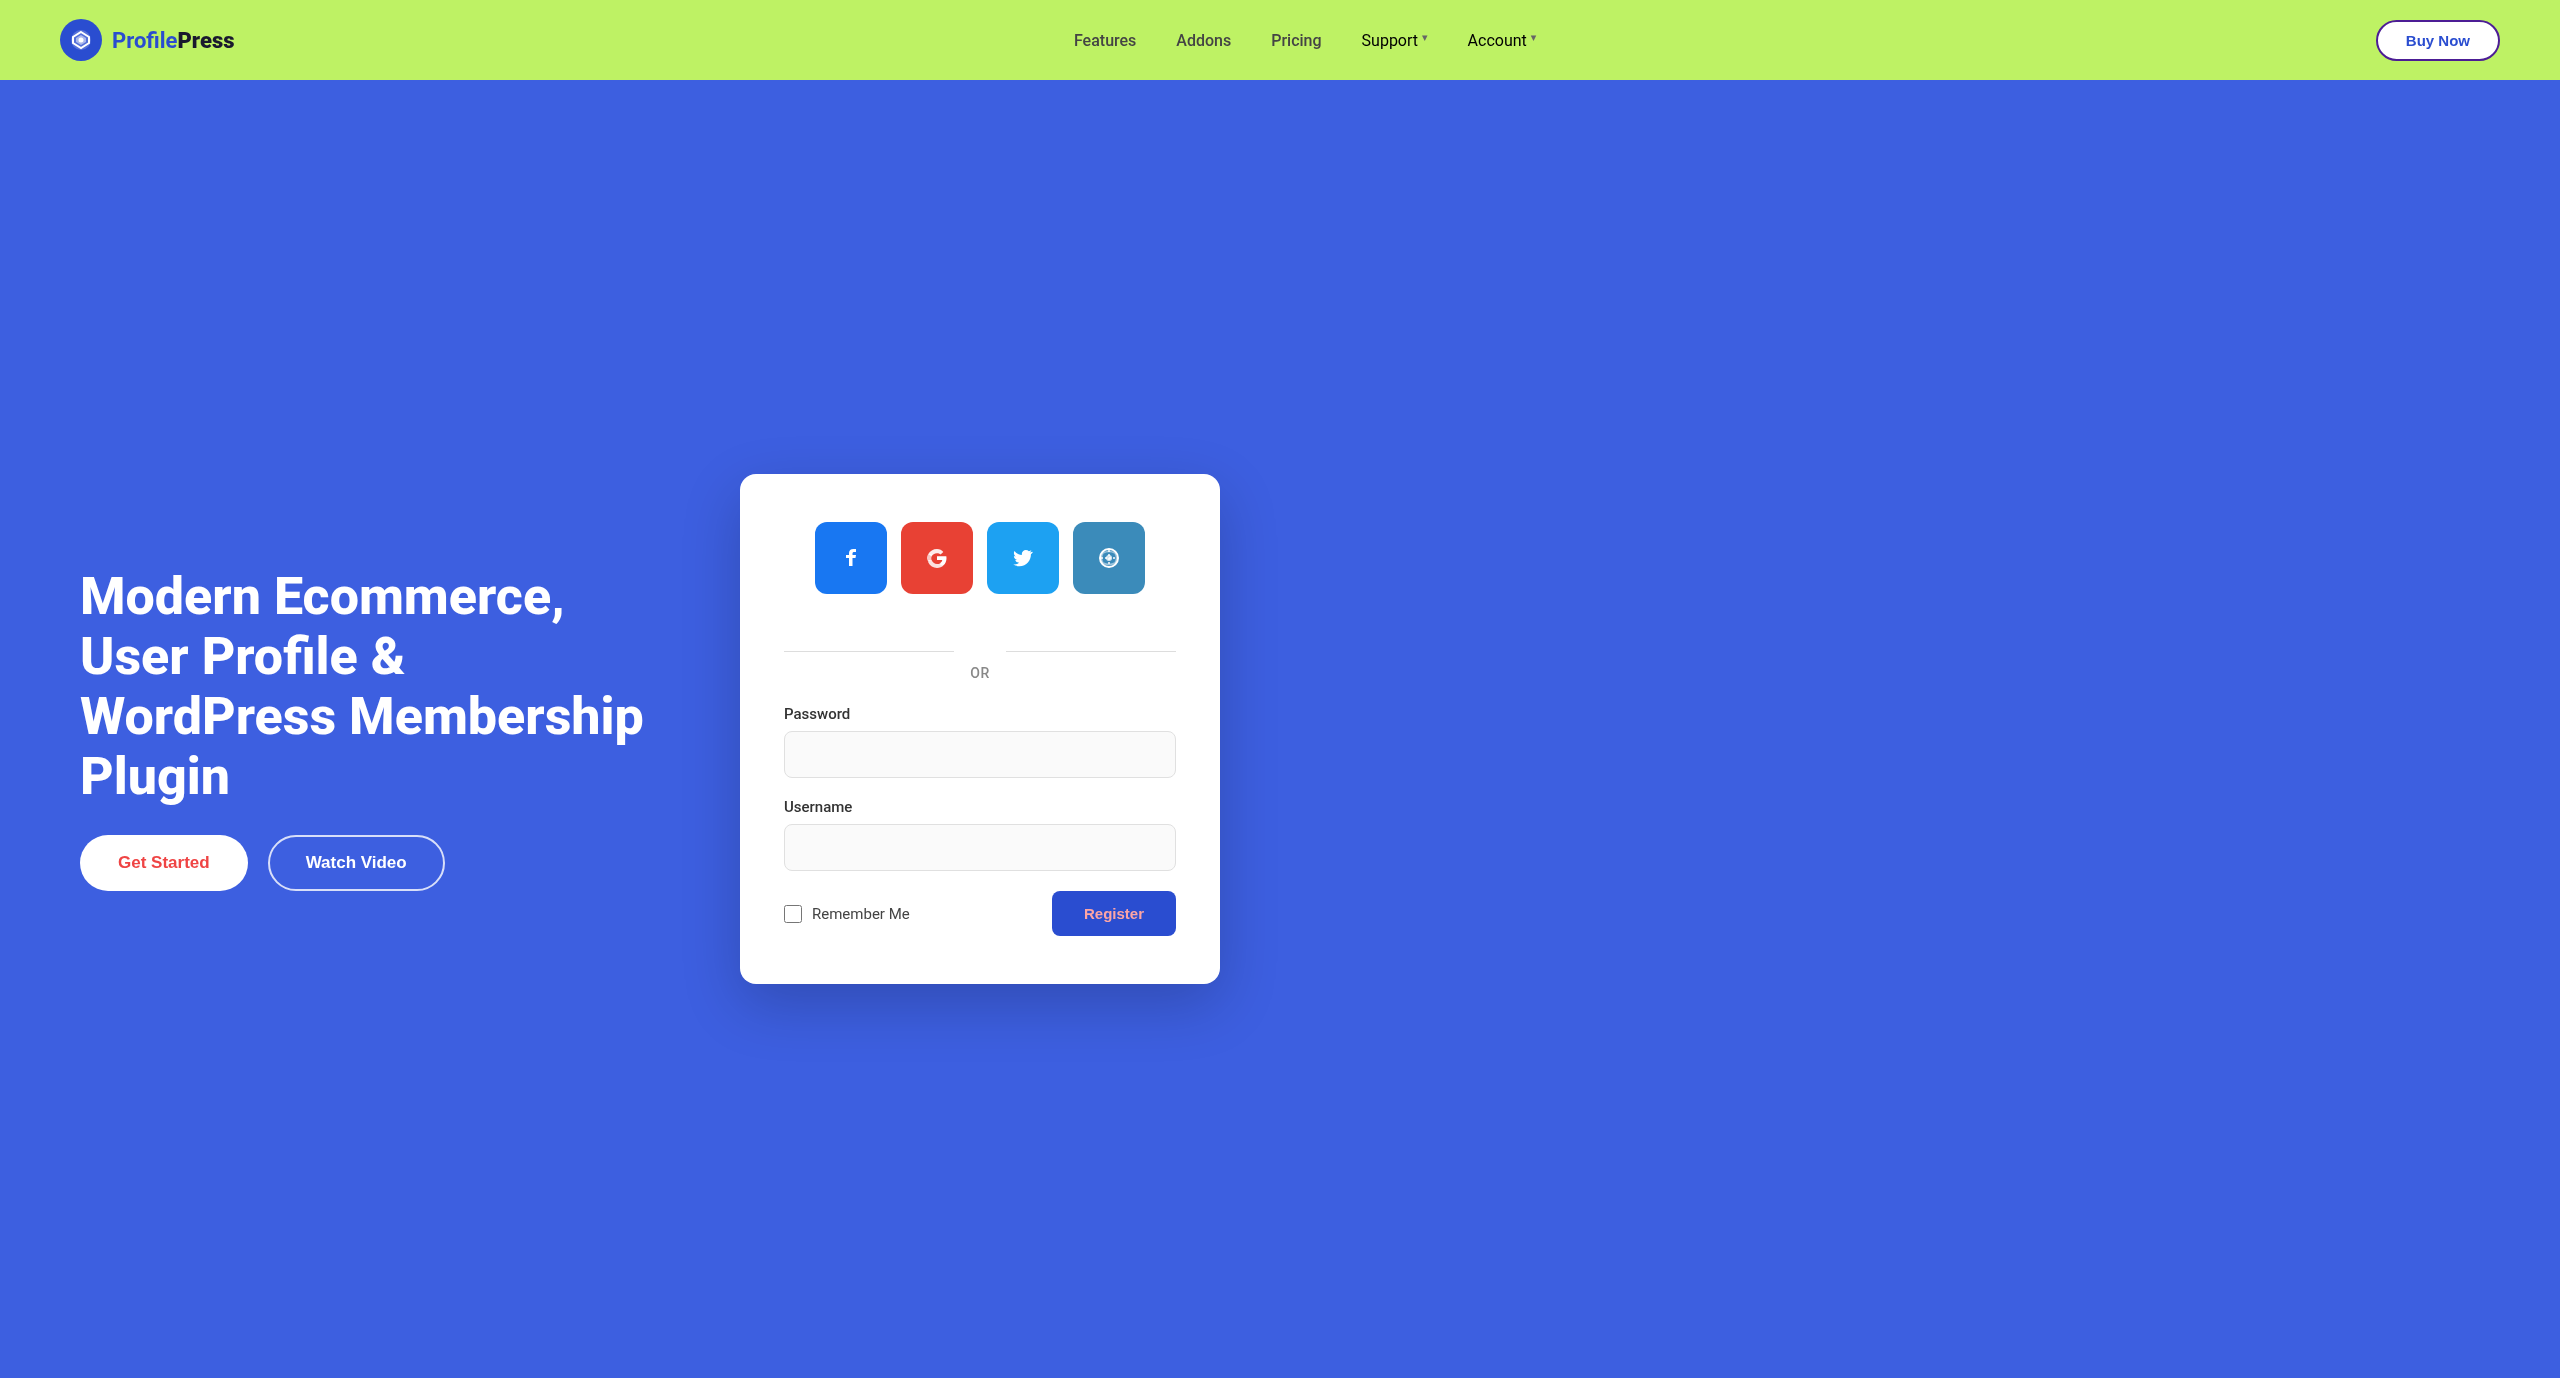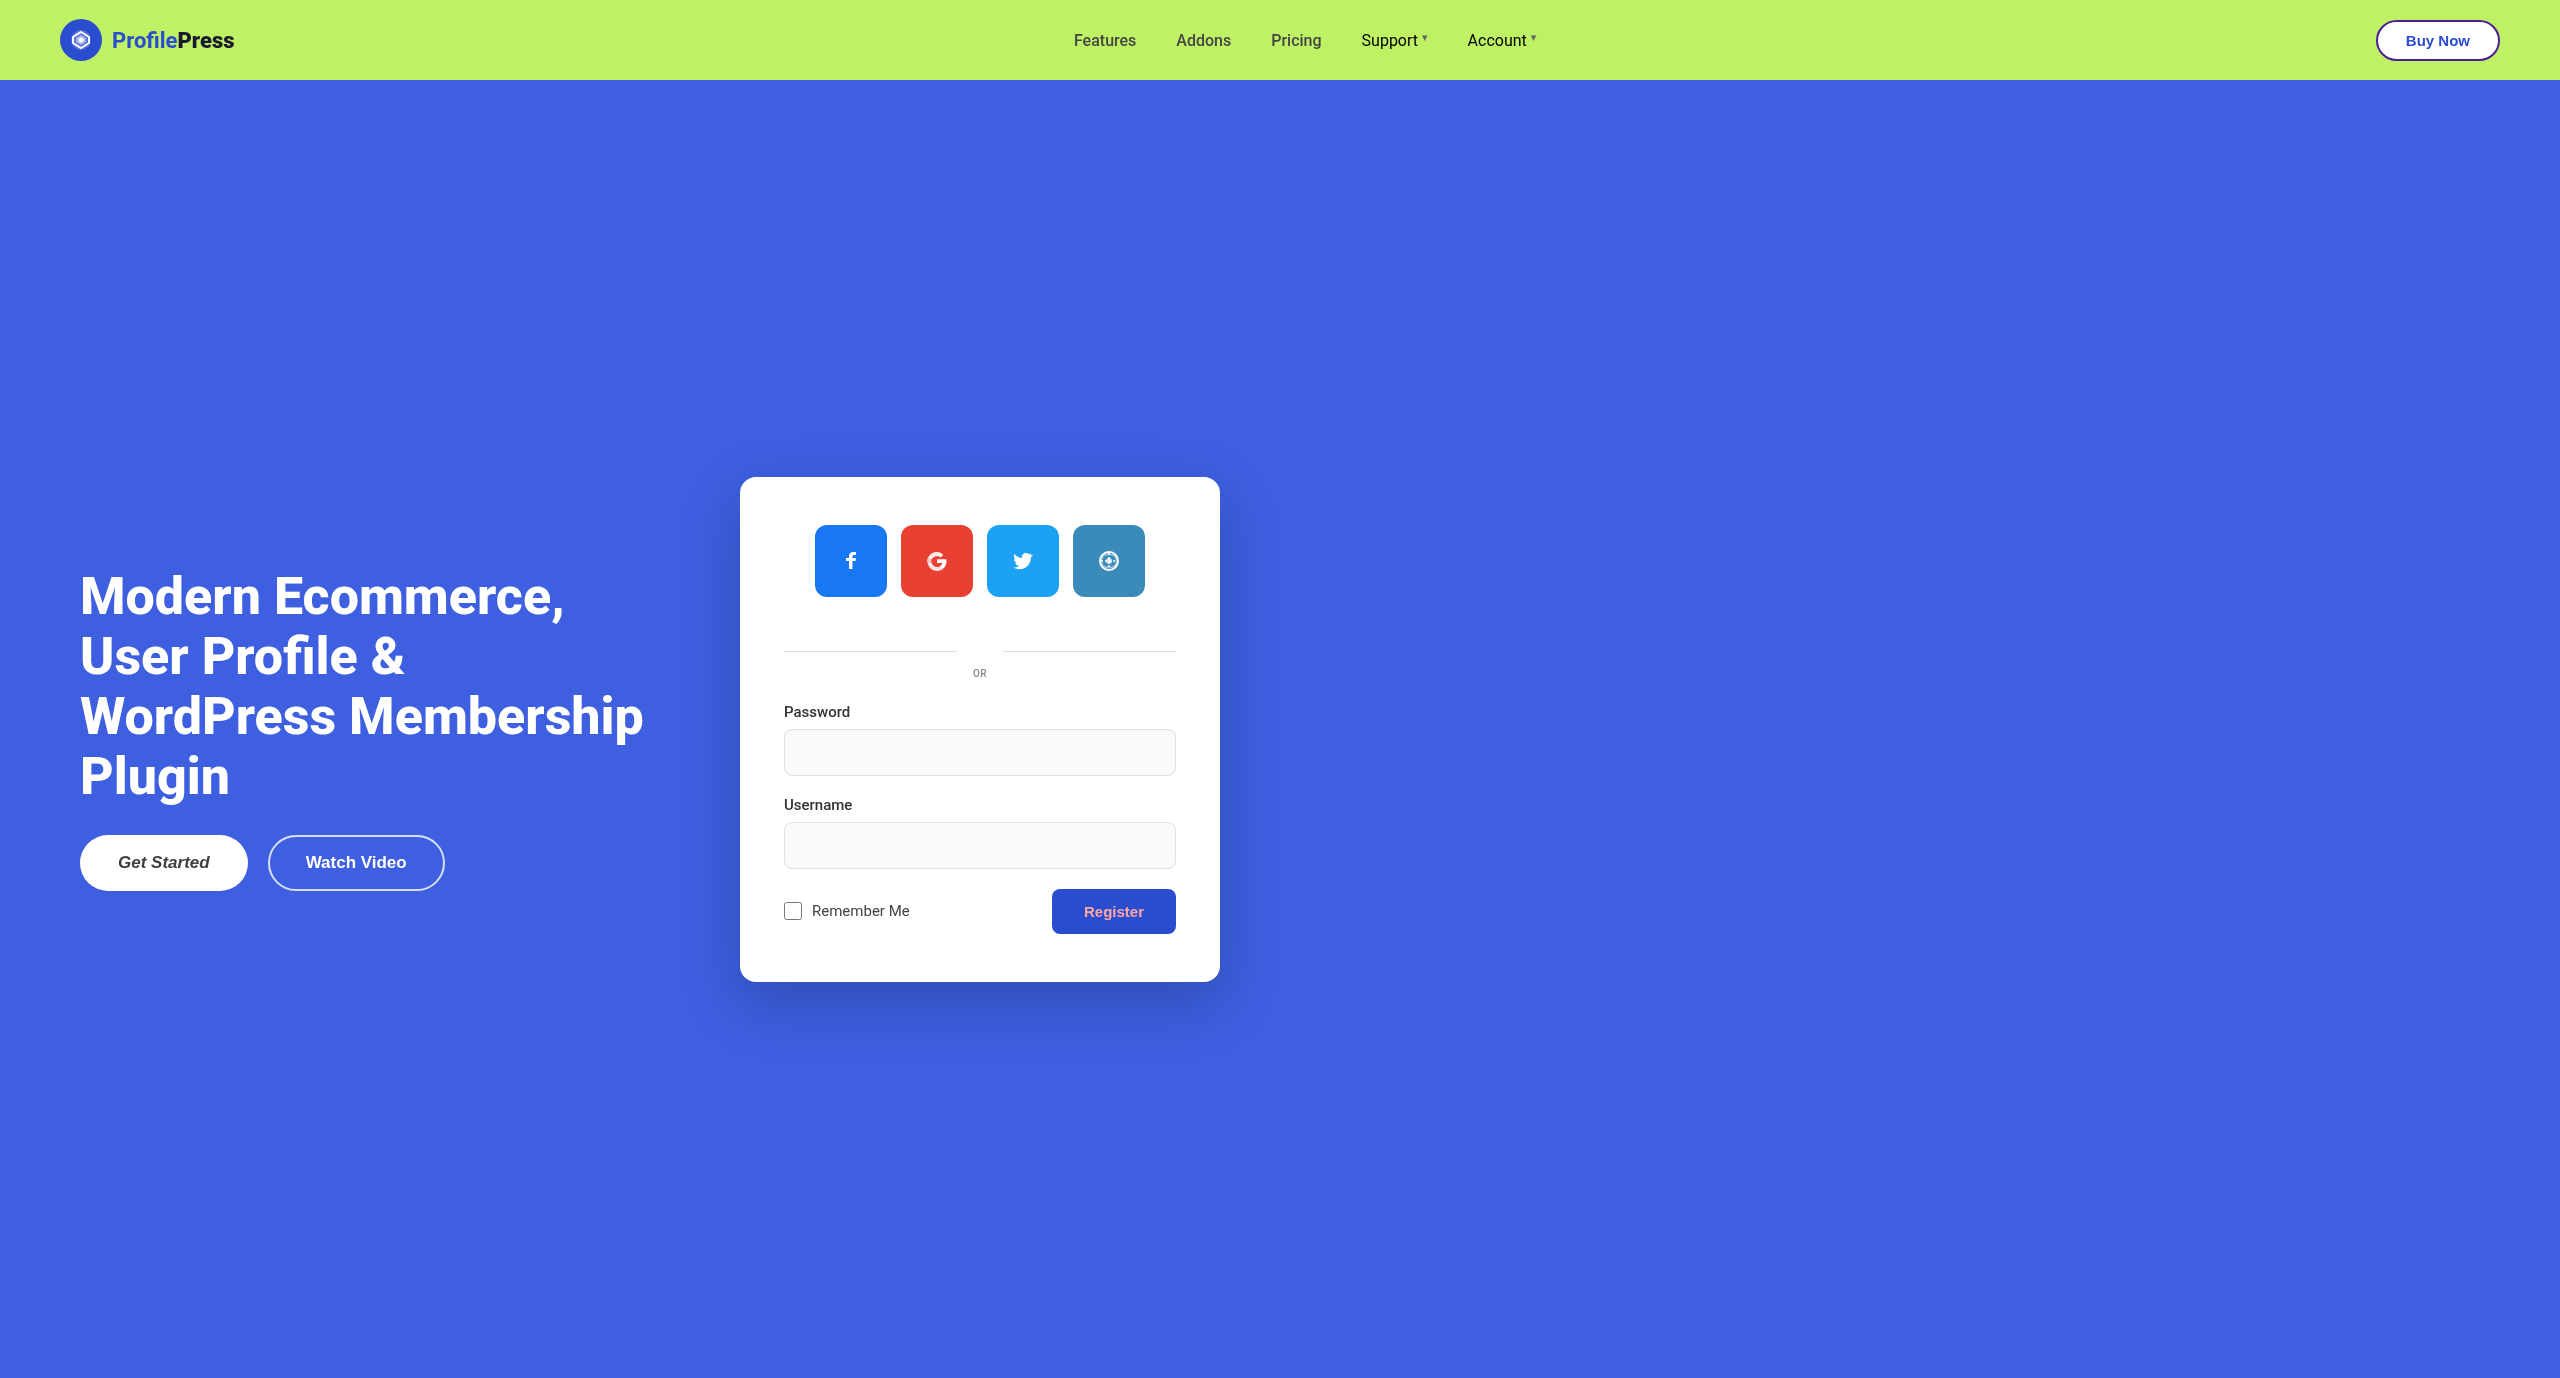--- a/index.html
+++ b/index.html
@@ -127,29 +127,28 @@
     }
 
     .hero-buttons {
       display: flex;
       gap: 20px;
       align-items: center;
     }
 
     .btn-get-started {
       background: white;
-      color: #404040;
+      color: #ef4444;
       border: none;
       padding: 18px 38px;
       border-radius: 50px;
       font-size: 17px;
       font-weight: 600;
       cursor: pointer;
       transition: all 0.2s;
-      font-style: italic;
     }
 
     .btn-watch-video {
       background: transparent;
       color: white;
       border: 2px solid rgba(255,255,255,0.8);
       padding: 16px 36px;
       border-radius: 50px;
       font-size: 17px;
       font-weight: 600;
@@ -205,21 +204,21 @@
       margin-bottom: 24px;
     }
 
     .divider-line {
       flex: 1;
       height: 1px;
       background: #ddd;
     }
 
     .divider-text {
-      font-size: 10px;
+      font-size: 14px;
       color: #888;
       font-weight: 500;
       letter-spacing: 0.5px;
       margin-top: 43px;
     }
 
     .form-group {
       margin-bottom: 20px;
     }
 

